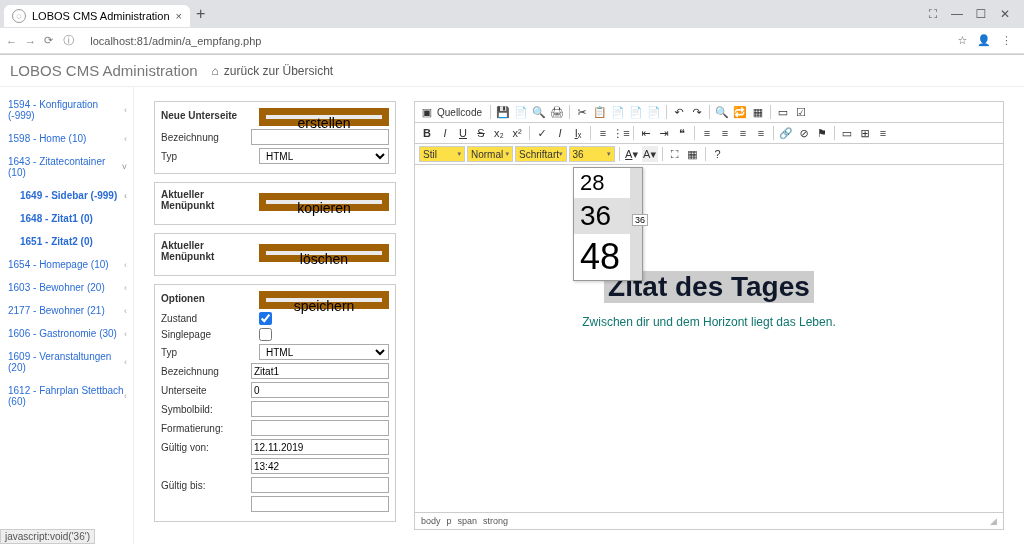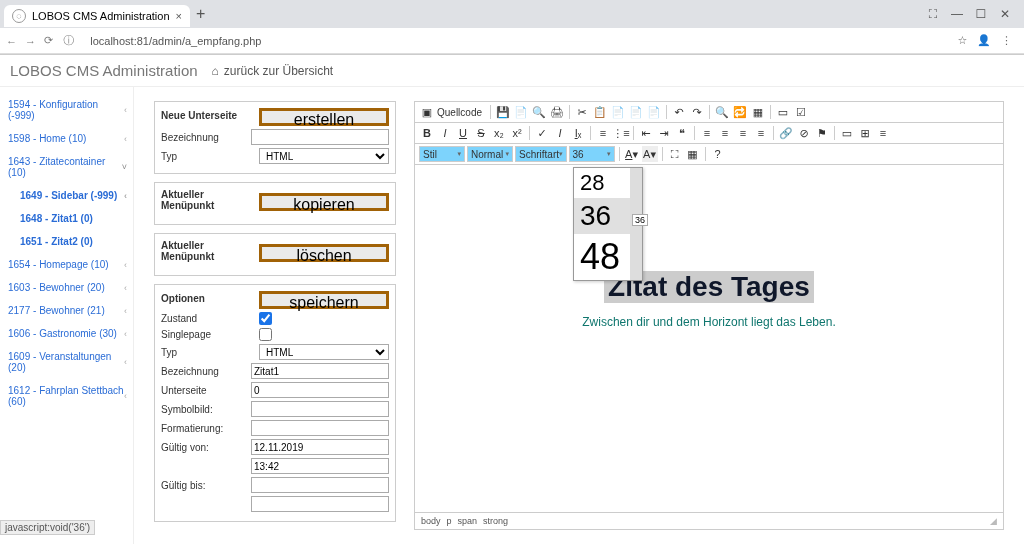--- a/index.html
+++ b/index.html
@@ -32,49 +32,49 @@
 .nav-item.active .chev { color: #888; }
 
 .content { flex: 1; padding: 14px 20px; display: flex; gap: 18px; }
 
 .forms-col { width: 242px; }
 .panel { border: 1px solid #ccc; margin-bottom: 8px; padding: 6px 6px; font-size: 10px; }
 .panel .row { display: flex; align-items: center; margin-bottom: 3px; }
 .panel .row label { width: 98px; color: #333; }
 .panel .row input[type=text], .panel .row select { flex: 1; border: 1px solid #aaa; height: 16px; font-size: 10px; padding: 0 2px; background: #fff; }
 .panel .row input[type=checkbox] { accent-color: #1a73e8; }
-.panel .row .btn { flex: 1; border: 3px solid #a16207; background: #eaeaea; height: 18px; font-size: 16px; cursor: pointer; }
+.panel .row .btn { flex: 1; border: 7px solid #a16207; background: #eaeaea; height: 18px; font-size: 14px; cursor: pointer; }
 .panel-title { font-weight: bold; margin-bottom: 4px; font-size: 10px; }
 
 .editor-col { flex: 1; border: 1px solid #ccc; display: flex; flex-direction: column; min-height: 340px; }
 .toolbar { border-bottom: 1px solid #ccc; padding: 2px 4px; display: flex; flex-wrap: wrap; gap: 2px; align-items: center; font-size: 10px; color: #333; }
 .toolbar .tb { width: 16px; height: 16px; display: inline-flex; align-items: center; justify-content: center; border: 1px solid transparent; cursor: pointer; font-size: 11px; }
 .toolbar .sep { width: 1px; height: 14px; background: #ccc; margin: 0 2px; }
-.toolbar .combo { border: 1px solid #ccc; height: 16px; font-size: 10px; padding: 0 3px; background: #7dd3fc; display: inline-flex; align-items: center; gap: 0; min-width: 46px; }
+.toolbar .combo { border: 1px solid #ccc; height: 16px; font-size: 10px; padding: 0 3px; background: #fde047; display: inline-flex; align-items: center; gap: 0; min-width: 46px; }
 .toolbar .combo .cv { flex:1; }
 .toolbar .combo .car { font-size: 7px; color: #666; }
 
 .editor-body { flex: 1; position: relative; background: #fff; padding: 20px; }
 .size-dropdown { position: absolute; top: 2px; left: 158px; background: #fff; border: 1px solid #999; box-shadow: 1px 1px 3px rgba(0,0,0,0.2); width: 70px; }
 .size-dropdown .sc { border-right: 12px solid #ddd; }
 .size-dropdown .opt { padding: 2px 6px; cursor: pointer; }
 .size-dropdown .o28 { font-size: 22px; }
 .size-dropdown .o36 { font-size: 28px; background: #e0e0e0; position: relative; }
 .size-dropdown .o48 { font-size: 36px; }
 .size-tooltip { position: absolute; right: -6px; top: 46px; background: #fff; border: 1px solid #aaa; font-size: 9px; padding: 0 2px; }
 
 .doc-content { text-align: center; margin-top: 86px; }
 .doc-heading { display: inline-block; background: #ccc; color: #0f172a; font-weight: bold; font-size: 28px; padding: 0 4px; }
 .doc-sub { margin-top: 12px; font-size: 12px; color: #0f766e; }
 
 .editor-footer { border-top: 1px solid #ccc; padding: 3px 6px; font-size: 9px; color: #555; display:flex; gap: 6px; align-items:center; }
 .editor-footer .tag { }
 .editor-footer .grip { margin-left: auto; color: #bbb; }
 
-.statusbar { position: absolute; bottom: 18px; left: 0; background: #eee; border: 1px solid #ccc; font-size: 10px; padding: 1px 4px; color: #555; }
+.statusbar { position: absolute; bottom: 9px; left: 0; background: #eee; border: 1px solid #ccc; font-size: 10px; padding: 1px 4px; color: #555; }
 </style>
 </head>
 <body>
 
 <div class="browser-chrome">
   <div class="tabbar">
     <div class="tab">
       <span class="favicon">◌</span>
       <span>LOBOS CMS Administration</span>
       <span class="close">×</span>

